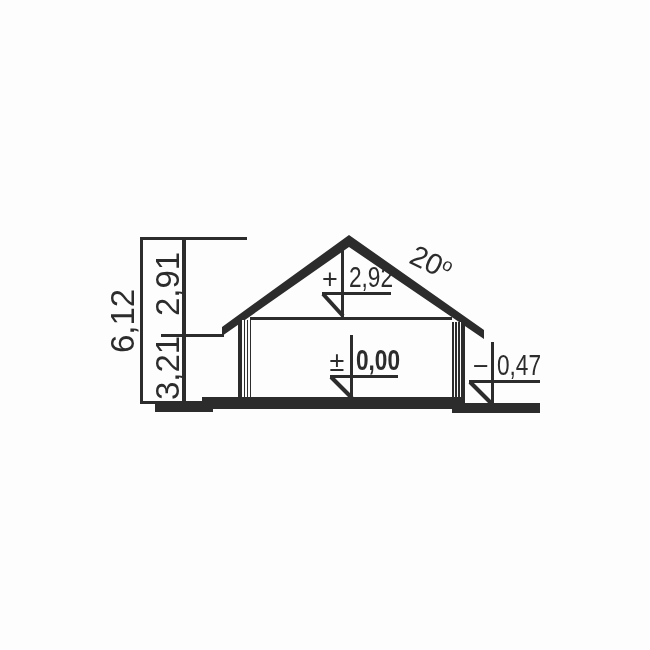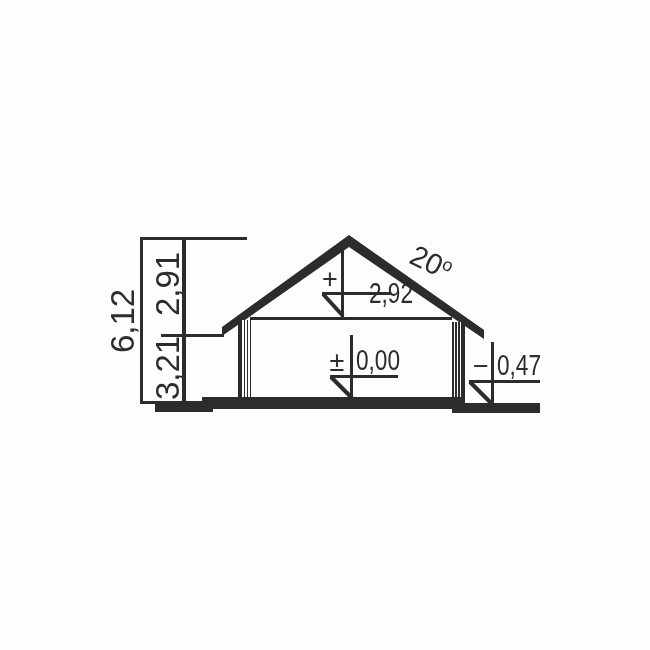--- a/index.html
+++ b/index.html
@@ -60,30 +60,30 @@
   <div class="wall-right" style="position:absolute; left:452px; top:322px; width:13px; height:80px;"></div>
 
   <div class="ln" style="left:202px; top:397px; width:263px; height:12px;"></div>
   <div class="ln" style="left:155px; top:404px; width:58px; height:8px;"></div>
   <div class="ln" style="left:452px; top:403px; width:88px; height:10px;"></div>
 
   <div>
     <div class="ln" style="left:341px; top:248px; width:3px; height:70px;"></div>
     <div class="ln" style="left:322px; top:292px; width:69px; height:3px;"></div>
     <div class="txt lvl-sign" style="left:320px; top:266px; width:20px;">+</div>
-    <div class="txt" style="left:349px; top:279px;margin-left:20px;">
+    <div class="txt" style="left:349px; top:263px;">
       <span class="lvl-val">2,92</span>
     </div>
   </div>
 
   <div>
     <div class="ln" style="left:350px; top:335px; width:3px; height:63px;"></div>
     <div class="ln" style="left:330px; top:375px; width:68px; height:3px;"></div>
     <div class="txt lvl-sign" style="left:327px; top:349px; width:20px;">±</div>
-    <div class="txt" style="left:356px; top:346px;">
+    <div class="txt" style="left:356px; top:346px;font-weight:bold;">
       <span class="lvl-val">0,00</span>
     </div>
   </div>
 
   <div>
     <div class="ln" style="left:491px; top:342px; width:3px; height:62px;"></div>
     <div class="ln" style="left:469px; top:380px; width:71px; height:3px;"></div>
     <div class="txt lvl-sign" style="left:471px; top:353px; width:20px;">−</div>
     <div class="txt" style="left:497px; top:351px;text-align:right;">
       <span class="lvl-val">0,47</span>

